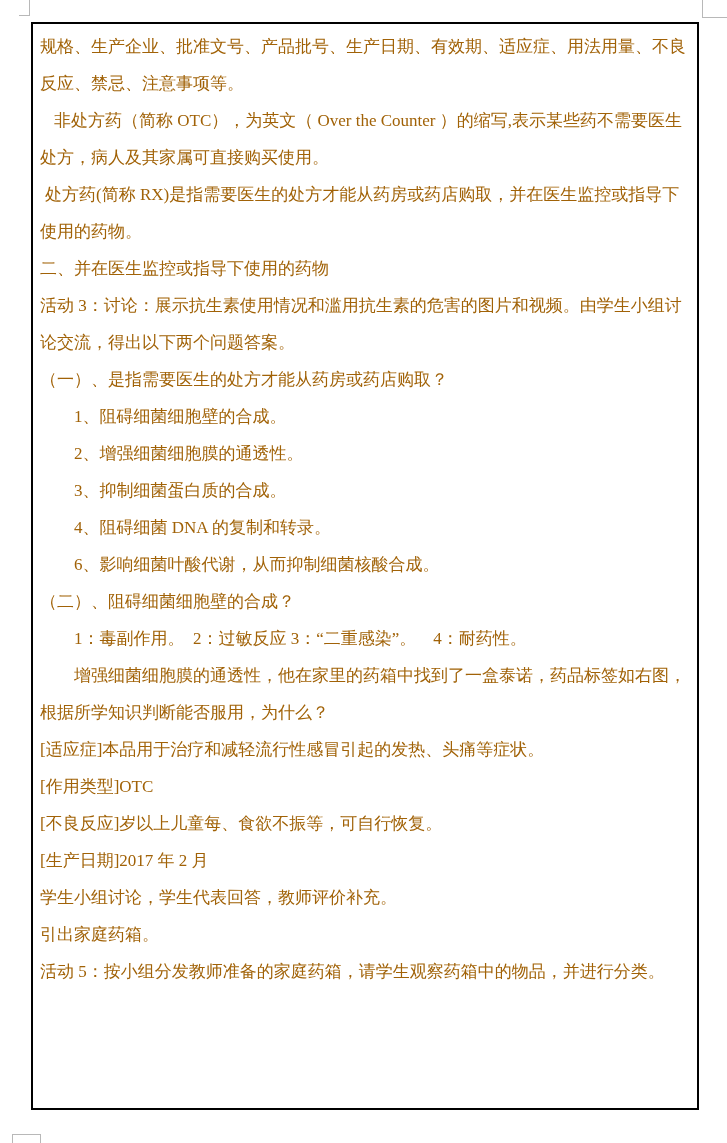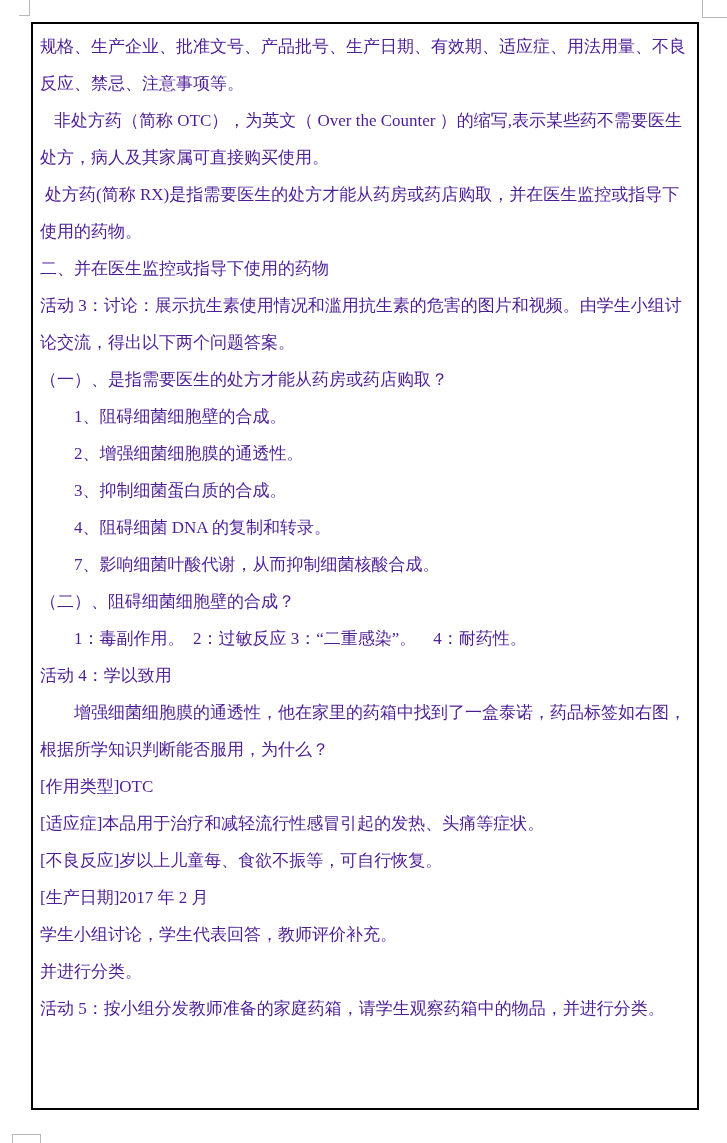--- a/index.html
+++ b/index.html
@@ -23,21 +23,21 @@
     min-height: 1088px;
     border: 2px solid #000000;
     box-sizing: border-box;
     padding: 4px 7px 6px 7px;
     background: #ffffff;
   }
   .doc-cell p {
     margin: 0;
     font-size: 17px;
     line-height: 37px;
-    color: #4c1d95;
+    color: #a16207;
     white-space: pre-wrap;
     word-break: break-all;
   }
   .ind-05 { text-indent: 5px; }
   .ind-1  { text-indent: 14px; }
   .ind-2  { text-indent: 34px; }
   .mark {
     position: absolute;
     background: #b8b8b8;
   }
@@ -69,29 +69,28 @@
     <p>规格、生产企业、批准文号、产品批号、生产日期、有效期、适应症、用法用量、不良反应、禁忌、注意事项等。</p>
     <p class="ind-1">非处方药（简称 OTC），为英文（ Over the Counter ）的缩写,表示某些药不需要医生处方，病人及其家属可直接购买使用。</p>
     <p class="ind-05">处方药(简称 RX)是指需要医生的处方才能从药房或药店购取，并在医生监控或指导下使用的药物。</p>
     <p>二、并在医生监控或指导下使用的药物</p>
     <p>活动 3：讨论：展示抗生素使用情况和滥用抗生素的危害的图片和视频。由学生小组讨论交流，得出以下两个问题答案。</p>
     <p>（一）、是指需要医生的处方才能从药房或药店购取？</p>
     <p class="ind-2">1、阻碍细菌细胞壁的合成。</p>
     <p class="ind-2">2、增强细菌细胞膜的通透性。</p>
     <p class="ind-2">3、抑制细菌蛋白质的合成。</p>
     <p class="ind-2">4、阻碍细菌 DNA 的复制和转录。</p>
-    <p class="ind-2">7、影响细菌叶酸代谢，从而抑制细菌核酸合成。</p>
+    <p class="ind-2">6、影响细菌叶酸代谢，从而抑制细菌核酸合成。</p>
     <p>（二）、阻碍细菌细胞壁的合成？</p>
     <p class="ind-2">1：毒副作用。  2：过敏反应 3：“二重感染”。    4：耐药性。</p>
-    <p>活动 4：学以致用</p>
     <p class="ind-2">增强细菌细胞膜的通透性，他在家里的药箱中找到了一盒泰诺，药品标签如右图，根据所学知识判断能否服用，为什么？</p>
+    <p>[适应症]本品用于治疗和减轻流行性感冒引起的发热、头痛等症状。</p>
     <p>[作用类型]OTC</p>
-    <p>[适应症]本品用于治疗和减轻流行性感冒引起的发热、头痛等症状。</p>
     <p>[不良反应]岁以上儿童每、食欲不振等，可自行恢复。</p>
     <p>[生产日期]2017 年 2 月</p>
     <p>学生小组讨论，学生代表回答，教师评价补充。</p>
-    <p>并进行分类。</p>
+    <p>引出家庭药箱。</p>
     <p>活动 5：按小组分发教师准备的家庭药箱，请学生观察药箱中的物品，并进行分类。</p>
   </div>
 
   <div class="corner-box"></div>
 
 </div>
 
 </body></html>

